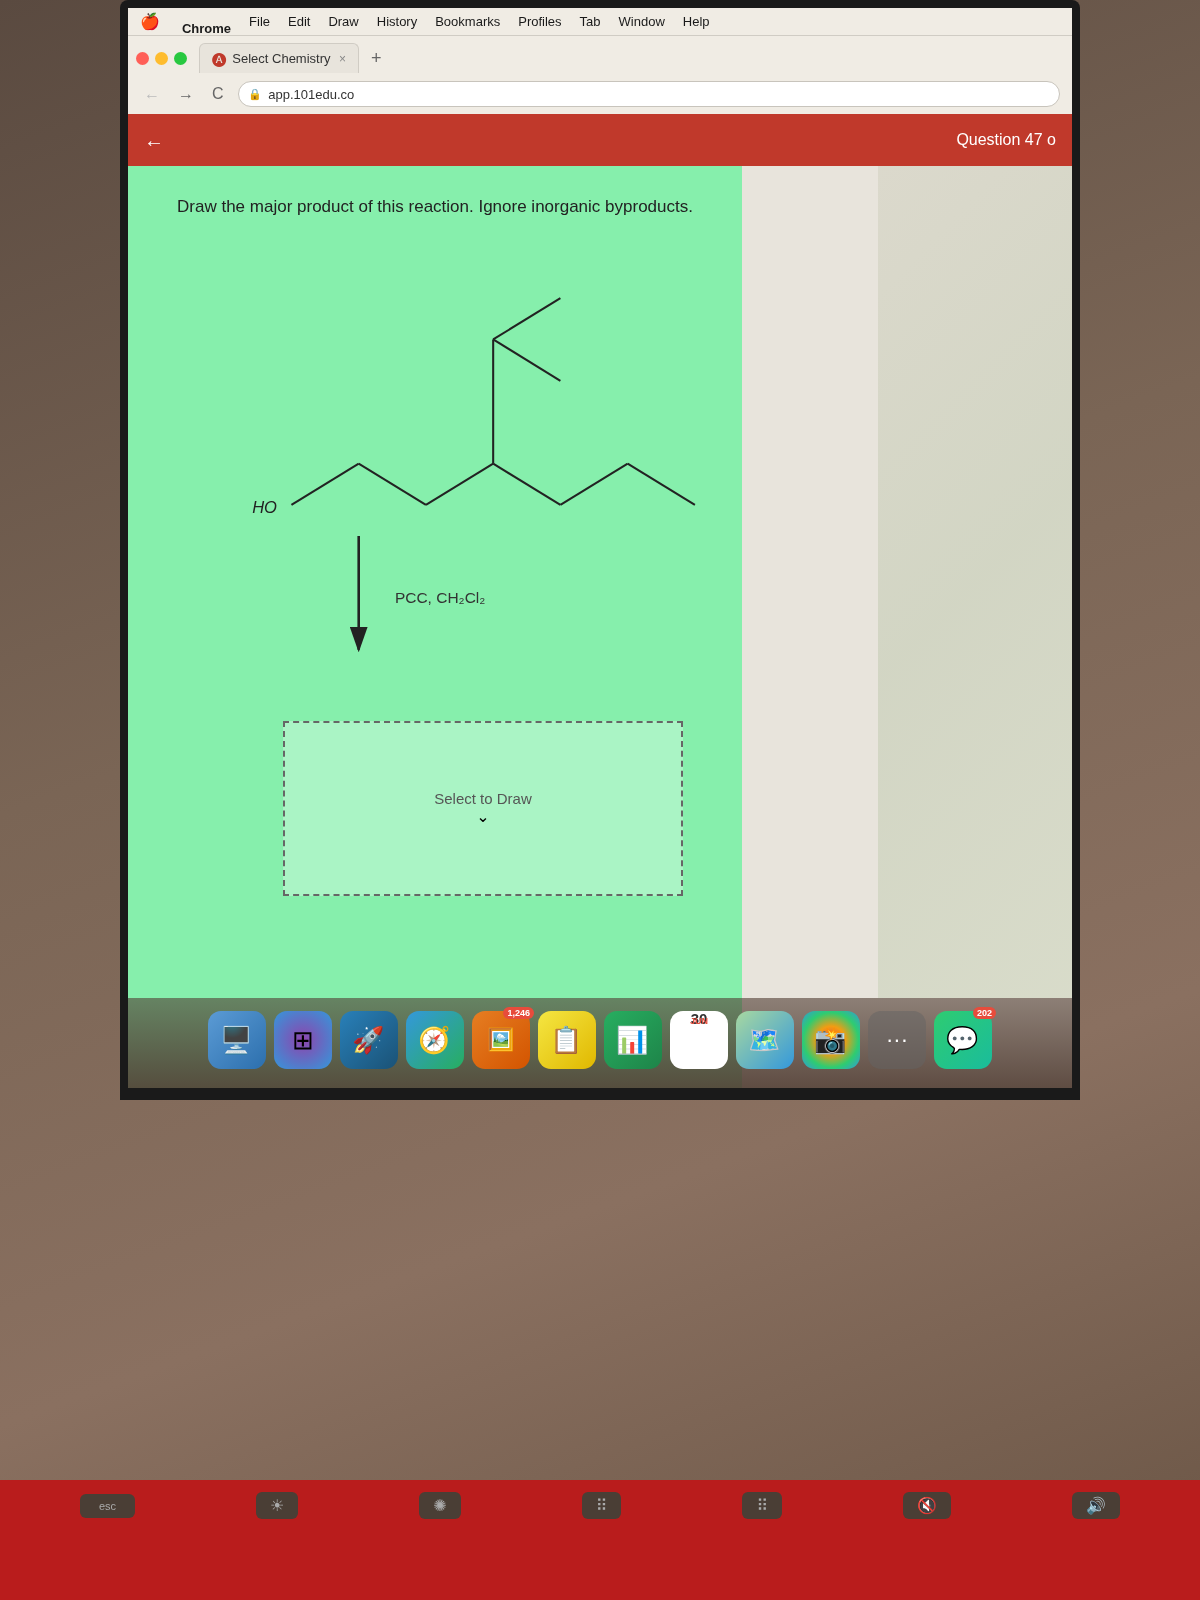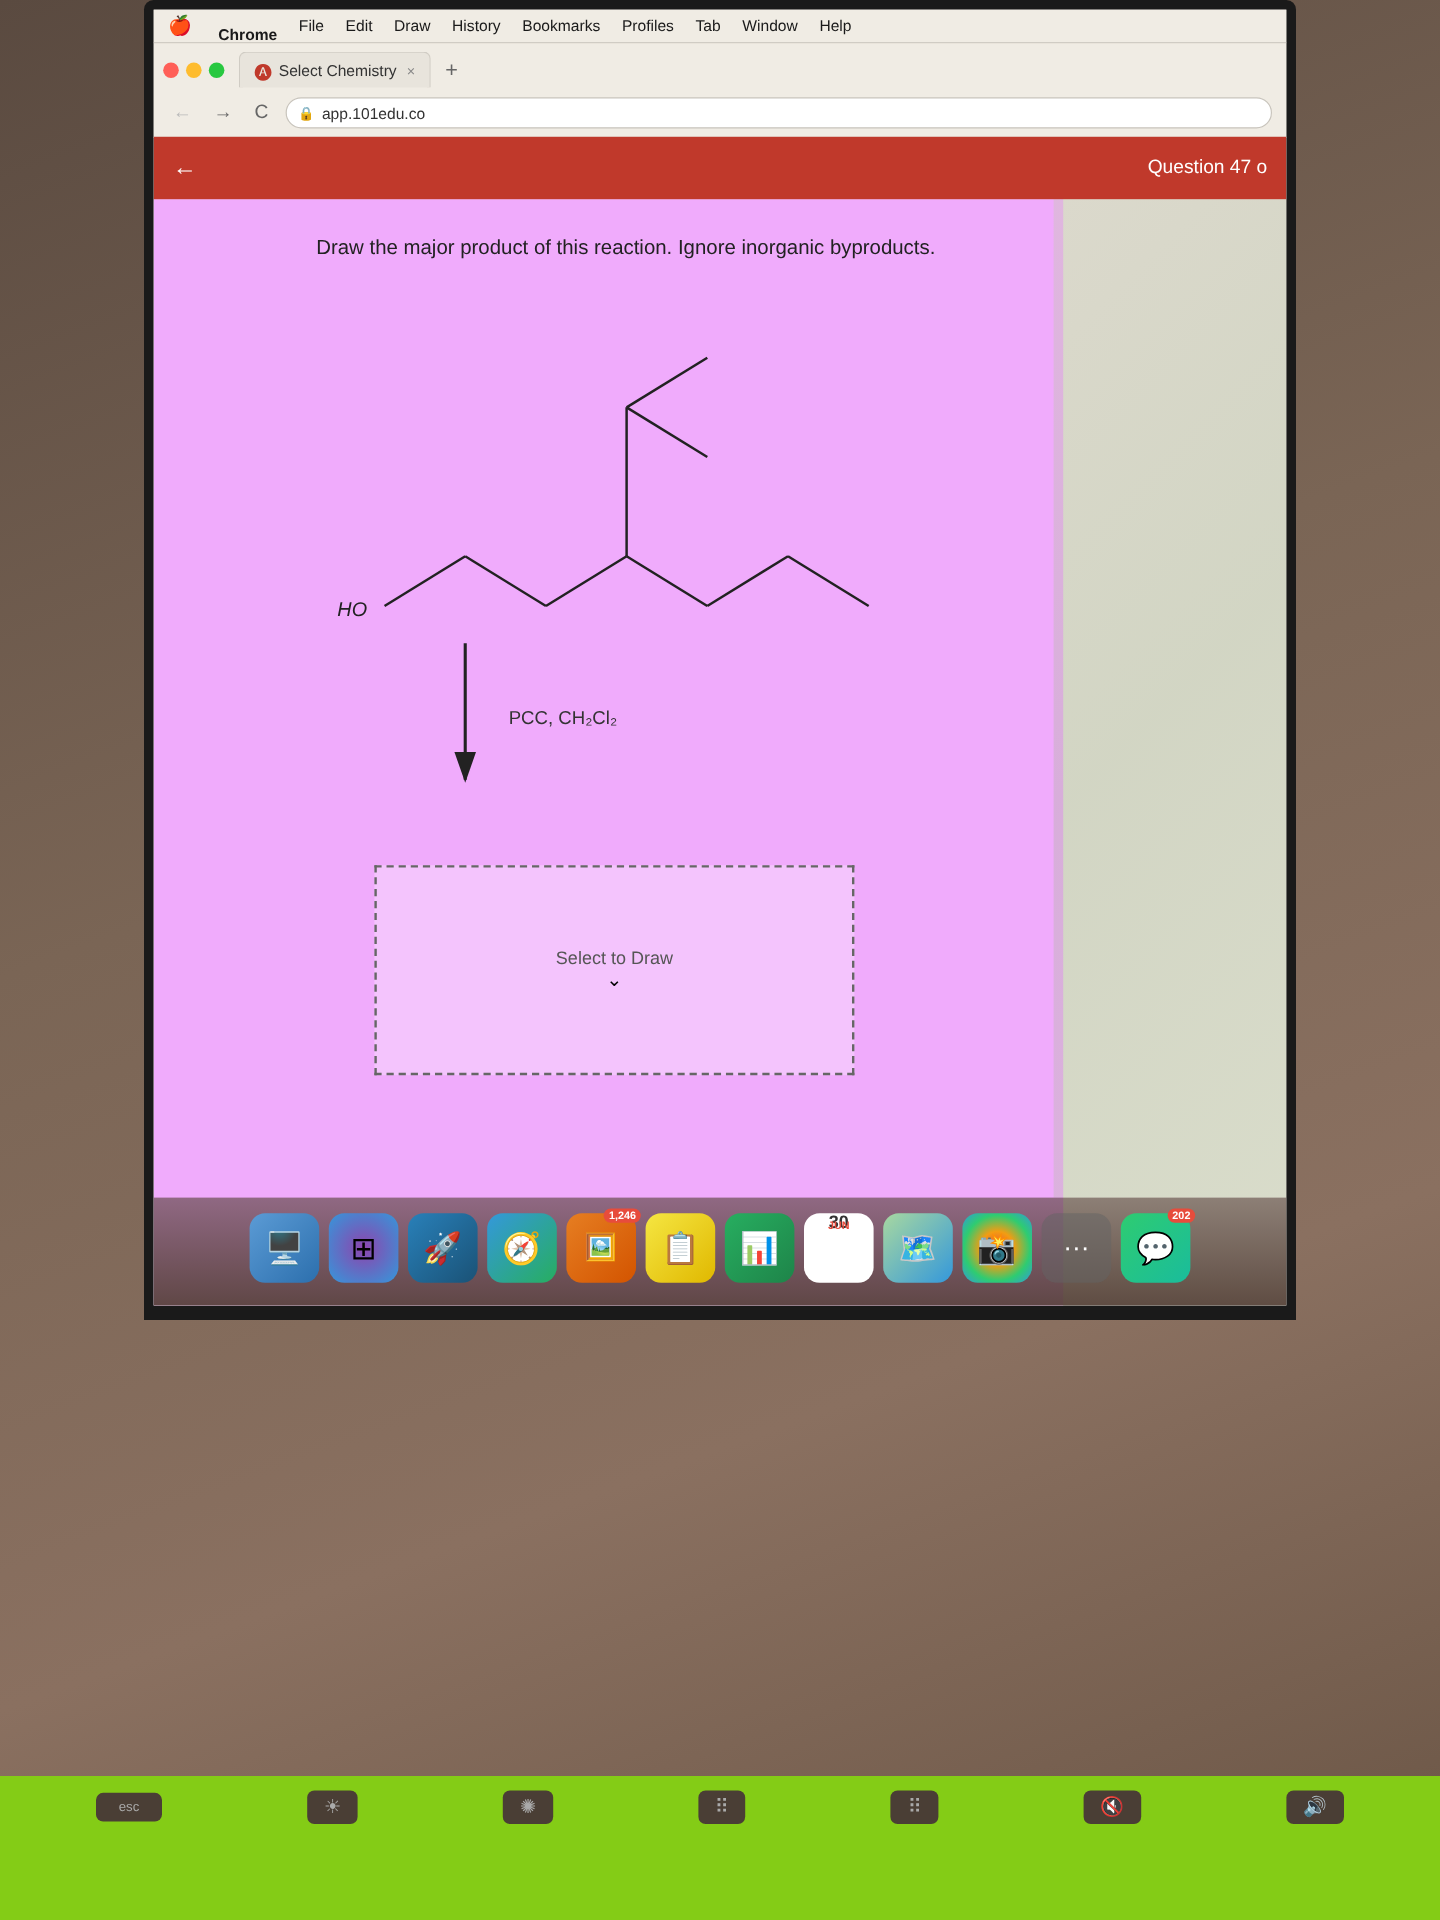--- a/index.html
+++ b/index.html
@@ -207,25 +207,24 @@
       color: white;
       font-size: 16px;
       font-weight: 500;
     }
 
     
     .content-area {
       position: absolute;
       top: 158px;
       left: 0;
-      width: 758px;
+      width: 614px;
       bottom: 0;
-      background: #f0abfc;
+      background: #86efac;
       overflow: hidden;
-      padding-left: 29px;
     }
 
     .question-text {
       padding: 28px 32px 16px;
       font-size: 17px;
       color: #222;
       text-align: center;
       line-height: 1.5;
     }
 
@@ -308,21 +307,21 @@
       letter-spacing: 1px;
     }
 
     
     .keyboard-area {
       position: absolute;
       bottom: 0;
       left: 0;
       width: 100%;
       height: 120px;
-      background: #84cc16;
+      background: #b91c1c;
     }
 
     .keyboard-top-row {
       display: flex;
       justify-content: space-between;
       align-items: center;
       padding: 12px 80px;
     }
 
     .key {

